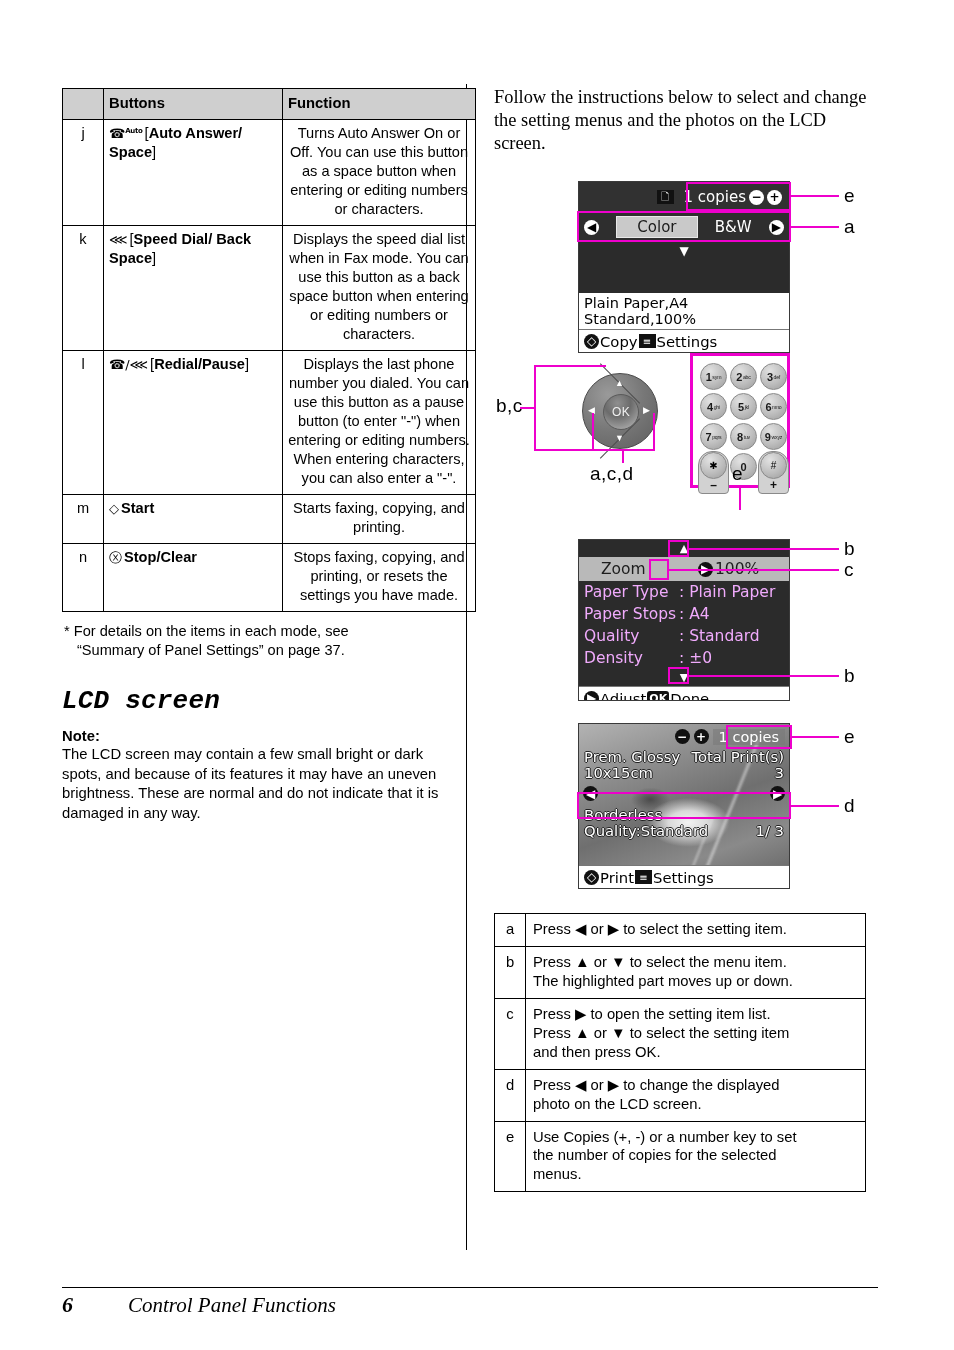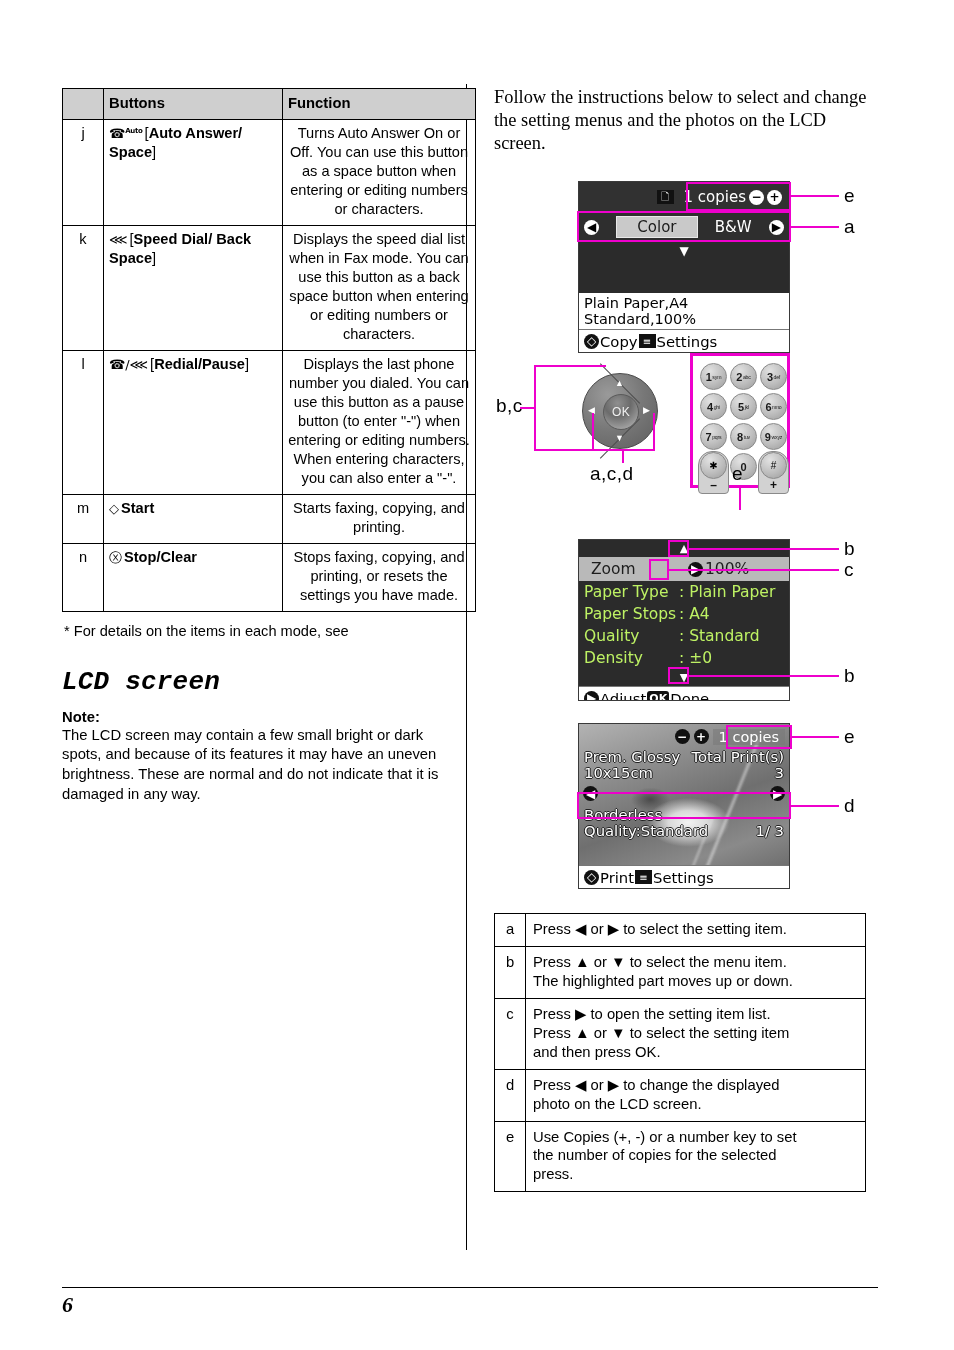--- a/index.html
+++ b/index.html
@@ -204,24 +204,24 @@
   }
 
   
   #lcd2 { left: 84px; top: 372px; width: 212px; height: 162px; }
   .s2-arrowbar {
     height: 17px; background: #2b2b2b; color: #fff;
     display:flex; align-items:center; justify-content:center; font-size: 11px;
   }
   .s2-sel {
     background: #b9b9b9; color: #1d1d1d; font-size: 15.5px;
-    display:flex; align-items:center; gap:2px; padding: 0 12px; height: 24px;
+    display:flex; align-items:center; gap:2px; padding: 0 22px; height: 24px;
   }
   .s2-line {
-    color: #bef264; font-size: 15.5px; padding: 0 5px; height: 22px;
+    color: #f0abfc; font-size: 15.5px; padding: 0 5px; height: 22px;
     display: flex; align-items: center;
   }
   .s2-k { display:inline-block; width: 95px; }
   .s2-soft {
     background: #fff; color: #000; border-top: 1px solid #777;
     font-size: 14.8px; padding: 1px 5px; height: 23px;
     display:flex; align-items:center; gap:1px; box-sizing: border-box;
   }
 
   
@@ -445,20 +445,21 @@
         <tr>
           <td class="c-key">n</td>
           <td class="c-btn btn-label"><span class="btn-icon">ⓧ</span><b>Stop/Clear</b></td>
           <td class="c-fn">Stops faxing, copying, and printing, or resets the settings you have made.</td>
         </tr>
       </tbody>
     </table>
 
     <div class="footnote">
       <span>* For details on the items in each mode, see</span>
+      <span class="indent">“Summary of Panel Settings” on page 37.</span>
     </div>
 
     <h2 class="lcd-heading">LCD screen</h2>
 
     <p class="note-title">Note:</p>
     <p class="note-body">The LCD screen may contain a few small bright or dark spots, and because of its features it may have an uneven brightness. These are normal and do not indicate that it is damaged in any way.</p>
   </div>
 
   <div class="col-right">
 
@@ -702,23 +703,24 @@
           <td>
             <div>Press ◀ or ▶ to change the displayed</div>
             <div>photo on the LCD screen.</div>
           </td>
         </tr>
         <tr>
           <td class="lg-key">e</td>
           <td>
             <div>Use Copies (+, -) or a number key to set</div>
             <div>the number of copies for the selected</div>
-            <div>press.</div>
+            <div>menus.</div>
           </td>
         </tr>
       </tbody>
     </table>
   </div>
 
   <div class="footer-rule"></div>
   <div class="footer-pageno">6</div>
+  <div class="footer-title">Control Panel Functions</div>
 
 </div>
 
 </body></html>

